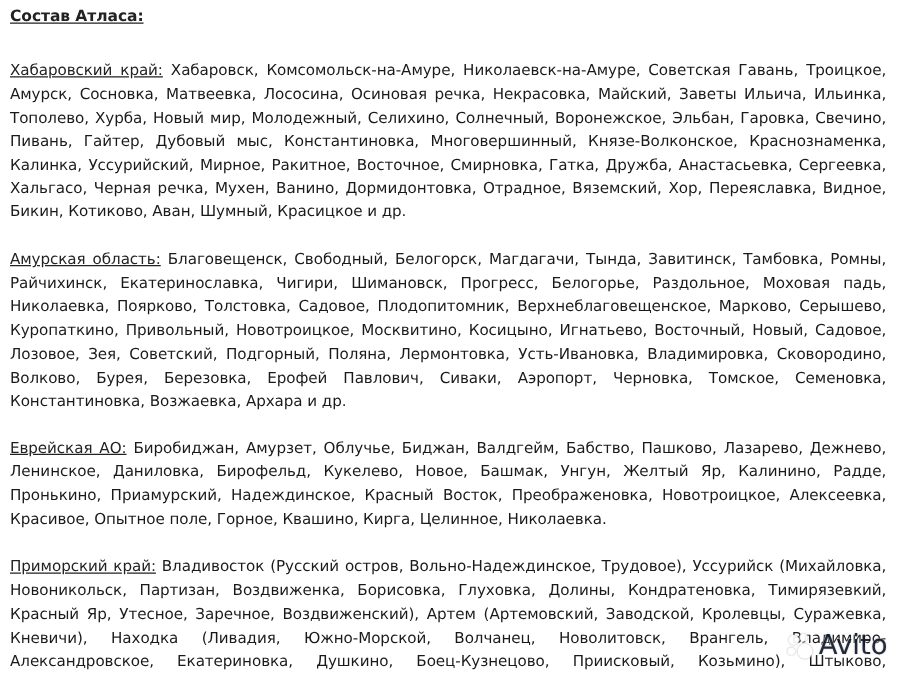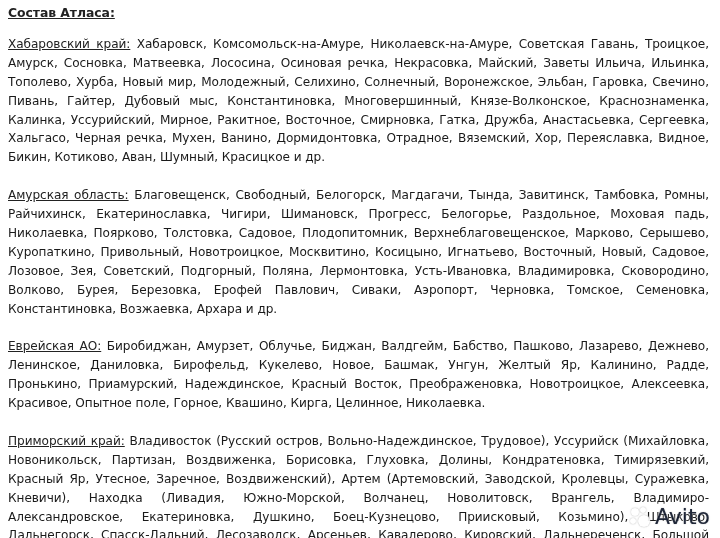--- a/index.html
+++ b/index.html
@@ -7,21 +7,21 @@
     width: 720px; height: 538px; overflow: hidden; position: relative;
     font-family: "DejaVu Sans", sans-serif;
     color: #1a1a1a;
   }
   .doc {
     position: absolute; left: 8px; top: 4px; width: 701px;
     font-size: 12.1px; line-height: 18.9px; letter-spacing: -0.05px;
   }
   .title {
     font-weight: bold; text-decoration: underline; color: #222;
-    font-size: 12.4px; margin: 0 0 12px 0;
+    font-size: 12.4px; margin: 0 0 24px 0;
   }
   .section { margin: 0 0 18.9px 0; text-align: justify; }
   .section-label {
     font-weight: normal; text-decoration: underline; color: #222;
   }
   .watermark {
     position: absolute; right: 10px; bottom: 9px;
     display: flex; align-items: center; gap: 3px;
     color: #0f172a; opacity: 0.92;
     font-family: "DejaVu Sans", sans-serif; font-weight: normal; font-size: 22px;

